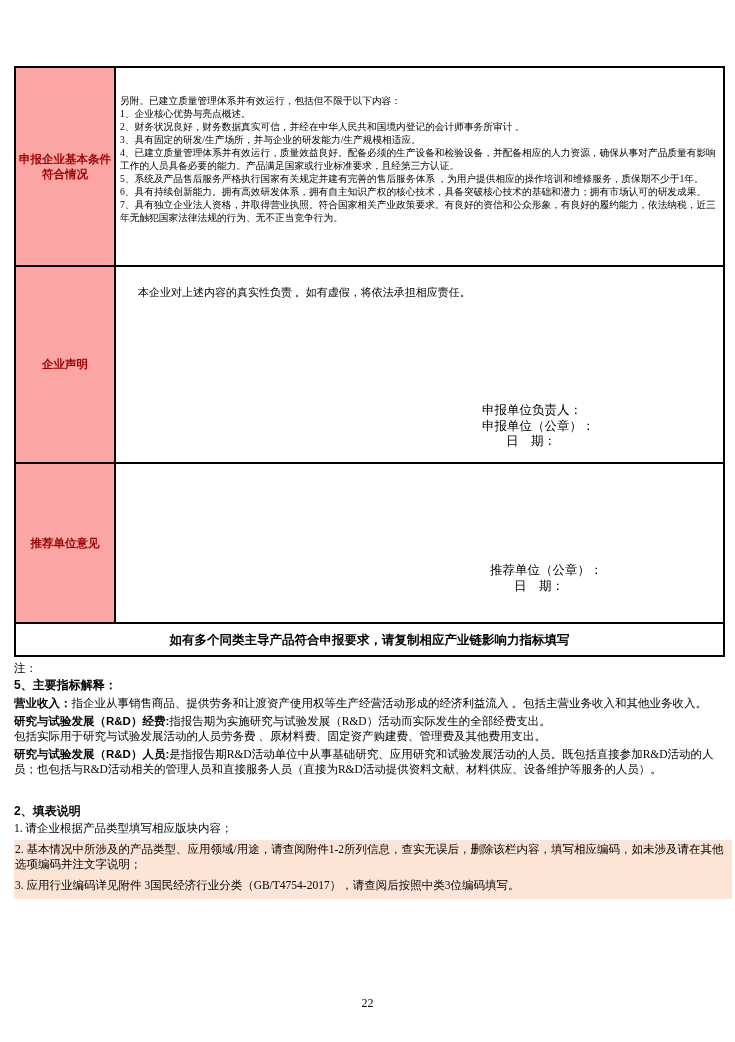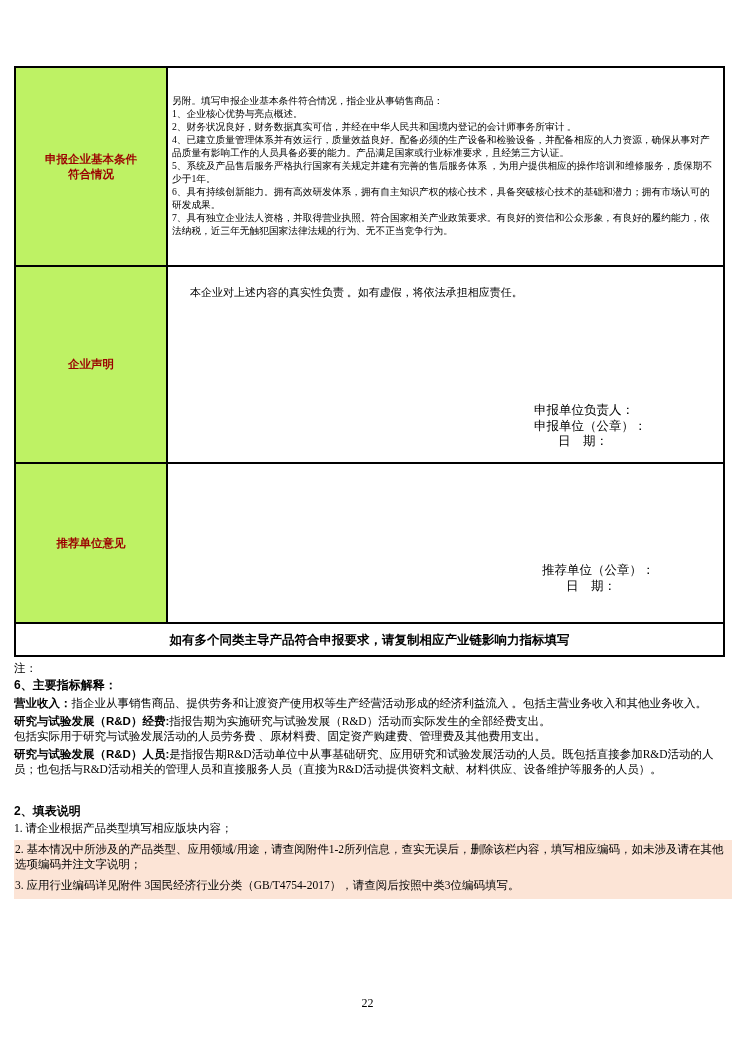--- a/index.html
+++ b/index.html
@@ -8,21 +8,21 @@
 
   
   .main-table { position:absolute; left:14px; top:66px; width:711px; height:591px;
                 border:2px solid #000; box-sizing:border-box; display:flex; flex-direction:column; }
   .trow { display:flex; box-sizing:border-box; flex:none; }
   .trow + .trow { border-top:2px solid #000; }
   .r1 { height:197px; }
   .r2 { height:197px; }
   .r3 { height:160px; }
   .r4 { height:37px; }
-  .cell-label { width:152px; flex:none; background:#bef264; color:#9B0000; font-weight:bold;
+  .cell-label { width:100px; flex:none; background:#fca5a5; color:#9B0000; font-weight:bold;
                 font-size:11.5px; line-height:15px; display:flex; align-items:center; justify-content:center;
                 text-align:center; box-sizing:border-box; border-right:2px solid #000; }
   .cell-label span { display:inline-block; width:96px; }
   .cell-content { flex:1; position:relative; box-sizing:border-box; background:#fff; }
 
   .cond-text { padding:26px 5px 0 4px; font-size:9.7px; line-height:13px; }
   .cond-text p { margin:0; }
 
   .decl-statement { position:absolute; left:22px; top:18px; font-size:11px; white-space:nowrap; }
   .sign-block { position:absolute; font-size:12.5px; line-height:15.5px; }
@@ -52,23 +52,24 @@
 
 <div class="sheet">
 
   <div class="main-table">
 
     <div class="trow r1">
       <div class="cell-label">
         <span>申报企业基本条件符合情况</span>
       </div>
       <div class="cell-content cond-text">
-        <p>另附。填写申报企业基本条件符合情况，指企业从事销售商品：</p>
+        <p>另附。已建立质量管理体系并有效运行，包括但不限于以下内容：</p>
         <p>1、企业核心优势与亮点概述。</p>
         <p>2、财务状况良好，财务数据真实可信，并经在中华人民共和国境内登记的会计师事务所审计 。</p>
+        <p>3、具有固定的研发/生产场所，并与企业的研发能力/生产规模相适应。</p>
         <p>4、已建立质量管理体系并有效运行，质量效益良好。配备必须的生产设备和检验设备，并配备相应的人力资源，确保从事对产品质量有影响工作的人员具备必要的能力。产品满足国家或行业标准要求，且经第三方认证。</p>
         <p>5、系统及产品售后服务严格执行国家有关规定并建有完善的售后服务体系 ，为用户提供相应的操作培训和维修服务，质保期不少于1年。</p>
         <p>6、具有持续创新能力。拥有高效研发体系，拥有自主知识产权的核心技术，具备突破核心技术的基础和潜力；拥有市场认可的研发成果。</p>
         <p>7、具有独立企业法人资格，并取得营业执照。符合国家相关产业政策要求。有良好的资信和公众形象，有良好的履约能力，依法纳税，近三年无触犯国家法律法规的行为、无不正当竞争行为。</p>
       </div>
     </div>
 
     <div class="trow r2">
       <div class="cell-label">
         <span>企业声明</span>
@@ -96,21 +97,21 @@
     </div>
 
     <div class="trow r4">
       <div class="footer-note">如有多个同类主导产品符合申报要求，请复制相应产业链影响力指标填写</div>
     </div>
 
   </div>
 
   <div class="notes">
     <p>注：</p>
-    <p class="sec-title">6、主要指标解释：</p>
+    <p class="sec-title">5、主要指标解释：</p>
 
     <p class="term">
       <span class="term-label">营业收入：</span><span>指企业从事销售商品、提供劳务和让渡资产使用权等生产经营活动形成的经济利益流入 。包括主营业务收入和其他业务收入。</span>
     </p>
 
     <p class="term">
       <span class="term-label">研究与试验发展（R&amp;D）经费:</span><span>指报告期为实施研究与试验发展（R&amp;D）活动而实际发生的全部经费支出。</span>
     </p>
     <p>包括实际用于研究与试验发展活动的人员劳务费 、原材料费、固定资产购建费、管理费及其他费用支出。</p>
 

